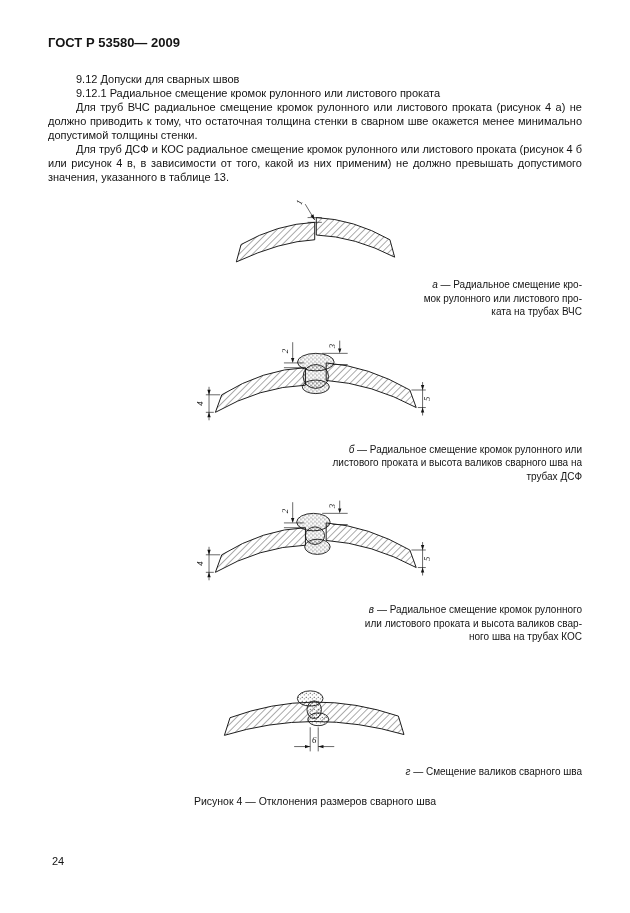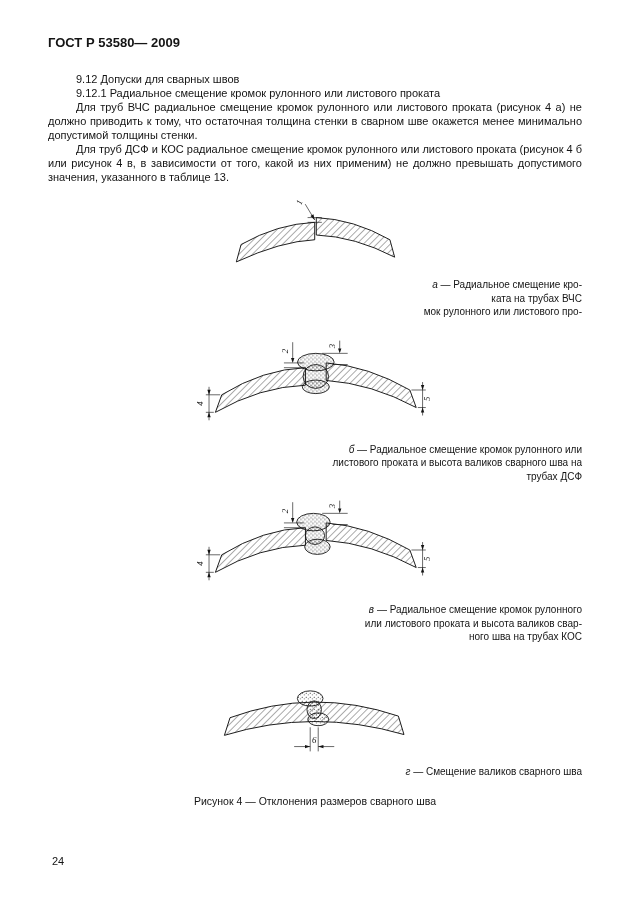--- a/index.html
+++ b/index.html
@@ -77,22 +77,22 @@
           <line x1="100" y1="26" x2="118" y2="26"></line>
           <line x1="100" y1="32" x2="118" y2="32"></line>
           <line x1="97" y1="9" x2="109" y2="29"></line>
         </g>
         <polygon points="109,29 103.6,24.1 107.4,21.9" fill="#141414"></polygon>
         <text class="dim" transform="translate(93,8) rotate(-70)" text-anchor="middle">1</text>
       </svg>
     </div>
     <div class="caption cap-a">
       <div class="cap-line"><span class="cap-letter">а</span> <span>— Радиальное смещение кро-</span></div>
+      <div class="cap-line">мок рулонного или листового про-</div>
       <div class="cap-line">ката  на трубах ВЧС</div>
-      <div class="cap-line">мок рулонного или листового про-</div>
     </div>
 
     <div class="fig fig-b">
       <svg width="244" height="102" viewBox="-12 -2 306 128">
         <defs>
           <pattern id="hB" patternUnits="userSpaceOnUse" width="6" height="6" patternTransform="rotate(45)">
             <line x1="0" y1="0" x2="0" y2="6" stroke="#141414" stroke-width="0.9"></line>
           </pattern>
           <pattern id="dB" patternUnits="userSpaceOnUse" width="5" height="5">
             <circle cx="1.2" cy="1.4" r="0.65" fill="#141414"></circle>

